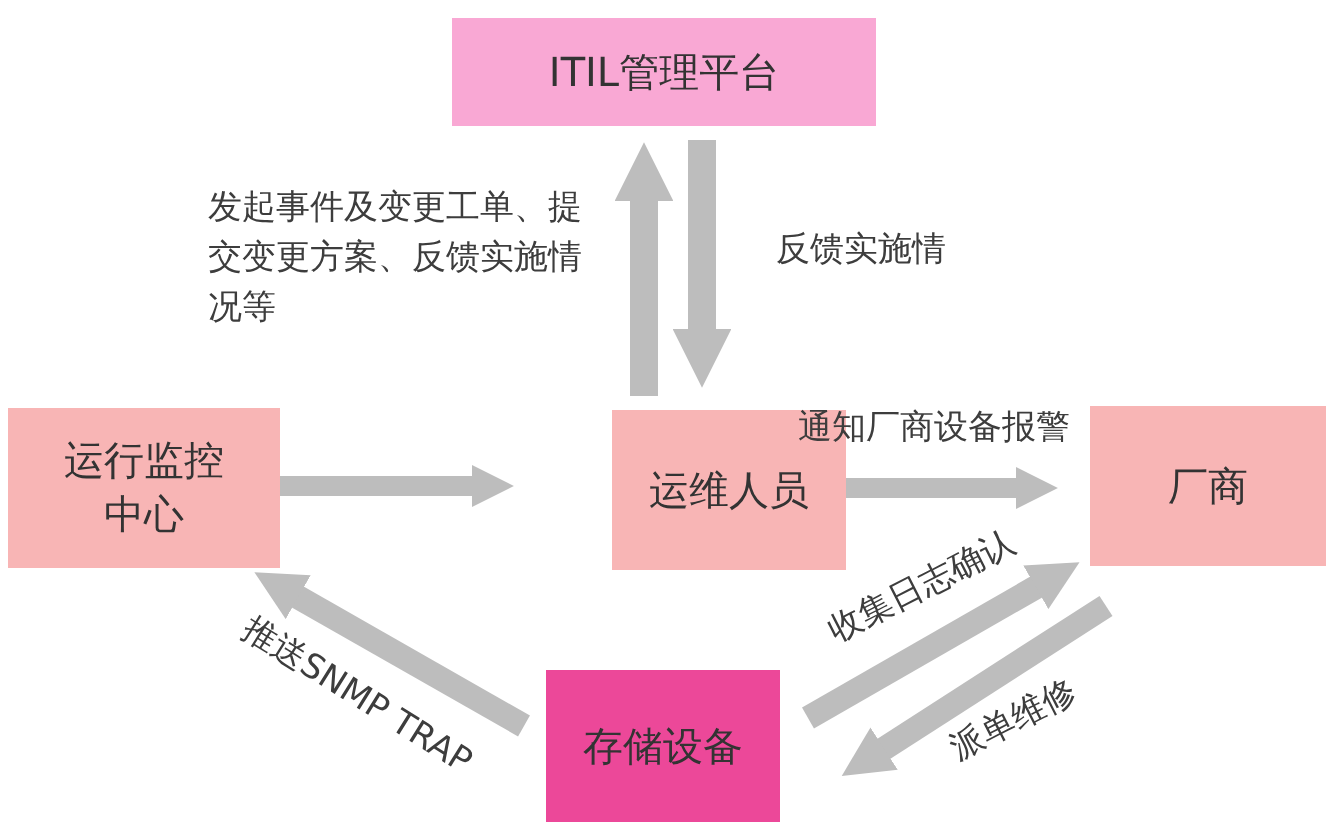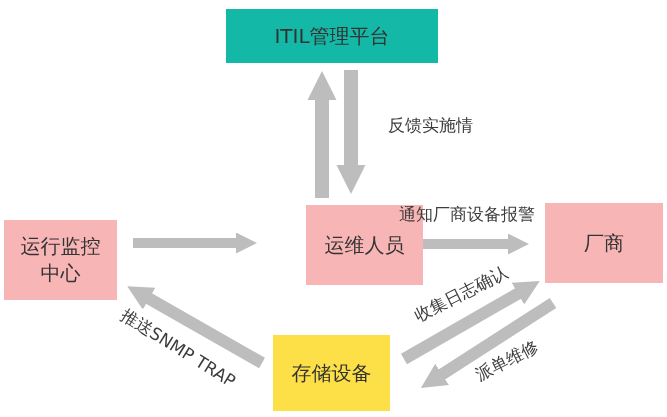--- a/index.html
+++ b/index.html
@@ -27,21 +27,21 @@
     align-items: center;
     justify-content: center;
     text-align: center;
     white-space: pre-line;
     font-size: 20px;
     line-height: 27px;
     color: #333333;
     background: #f8b5b5;
   }
   .node-itil    { left: 226px; top: 9px;   width: 212px; height: 54px; }
-  .node-monitor { left: 4px;   top: 204px; width: 113px; height: 80px; margin-top: 16px; }
+  .node-monitor { left: 4px;   top: 204px; width: 136px; height: 80px; }
   .node-ops     { left: 273px; top: 205px; width: 117px; height: 80px; }
   .node-vendor  { left: 545px; top: 203px; width: 118px; height: 80px; }
   .node-storage { left: 273px; top: 335px; width: 117px; height: 76px; }
   .edge-label {
     position: absolute;
     font-size: 17px;
     line-height: 25px;
     color: #3d3d3d;
     white-space: pre-line;
   }
@@ -81,26 +81,29 @@
     </defs>
     <line class="arrow-line" x1="322" y1="198" x2="322" y2="99" stroke-width="14" marker-end="url(#ah)" stroke="#bdbdbd"></line>
     <line class="arrow-line" x1="351" y1="70" x2="351" y2="166" stroke-width="14" marker-end="url(#ah)" stroke="#bdbdbd"></line>
     <line class="arrow-line" x1="133" y1="243" x2="237" y2="243" stroke-width="10" marker-end="url(#ah)" stroke="#bdbdbd"></line>
     <line class="arrow-line" x1="403" y1="244" x2="509" y2="244" stroke-width="10" marker-end="url(#ah)" stroke="#bdbdbd"></line>
     <line class="arrow-line" x1="262" y1="363" x2="148" y2="298" stroke-width="12" marker-end="url(#ah)" stroke="#bdbdbd"></line>
     <line class="arrow-line" x1="404" y1="359" x2="519" y2="293" stroke-width="12" marker-end="url(#ah)" stroke="#bdbdbd"></line>
     <line class="arrow-line" x1="553" y1="303" x2="441" y2="375" stroke-width="12" marker-end="url(#ah)" stroke="#bdbdbd"></line>
   </svg>
 
-  <div class="node node-itil" style="background: #14b8a6; color: rgb(51, 51, 51);">ITIL管理平台</div>
+  <div class="node node-itil" style="background: #f9a8d4; color: rgb(51, 51, 51);">ITIL管理平台</div>
   <div class="node node-monitor" style="background: rgb(248, 181, 181); color: rgb(51, 51, 51);">运行监控
 中心</div>
   <div class="node node-ops" style="background: rgb(248, 181, 181); color: rgb(51, 51, 51); margin-left: 33px;">运维人员</div>
   <div class="node node-vendor" style="background: rgb(248, 181, 181); color: rgb(51, 51, 51);">厂商</div>
-  <div class="node node-storage" style="background: #fde047; color: rgb(51, 51, 51);">存储设备</div>
+  <div class="node node-storage" style="background: #ec4899; color: rgb(51, 51, 51);">存储设备</div>
 
+  <div class="edge-label lbl-initiate">发起事件及变更工单、提
+交变更方案、反馈实施情
+况等</div>
   <div class="edge-label lbl-notify-flow">反馈实施情</div>
   <div class="edge-label lbl-notify-vendor">通知厂商设备报警</div>
   <div class="edge-label lbl-snmp">推送SNMP TRAP</div>
   <div class="edge-label lbl-collect-log">收集日志确认</div>
   <div class="edge-label lbl-dispatch">派单维修</div>
 
 </div>
 
 </body></html>

